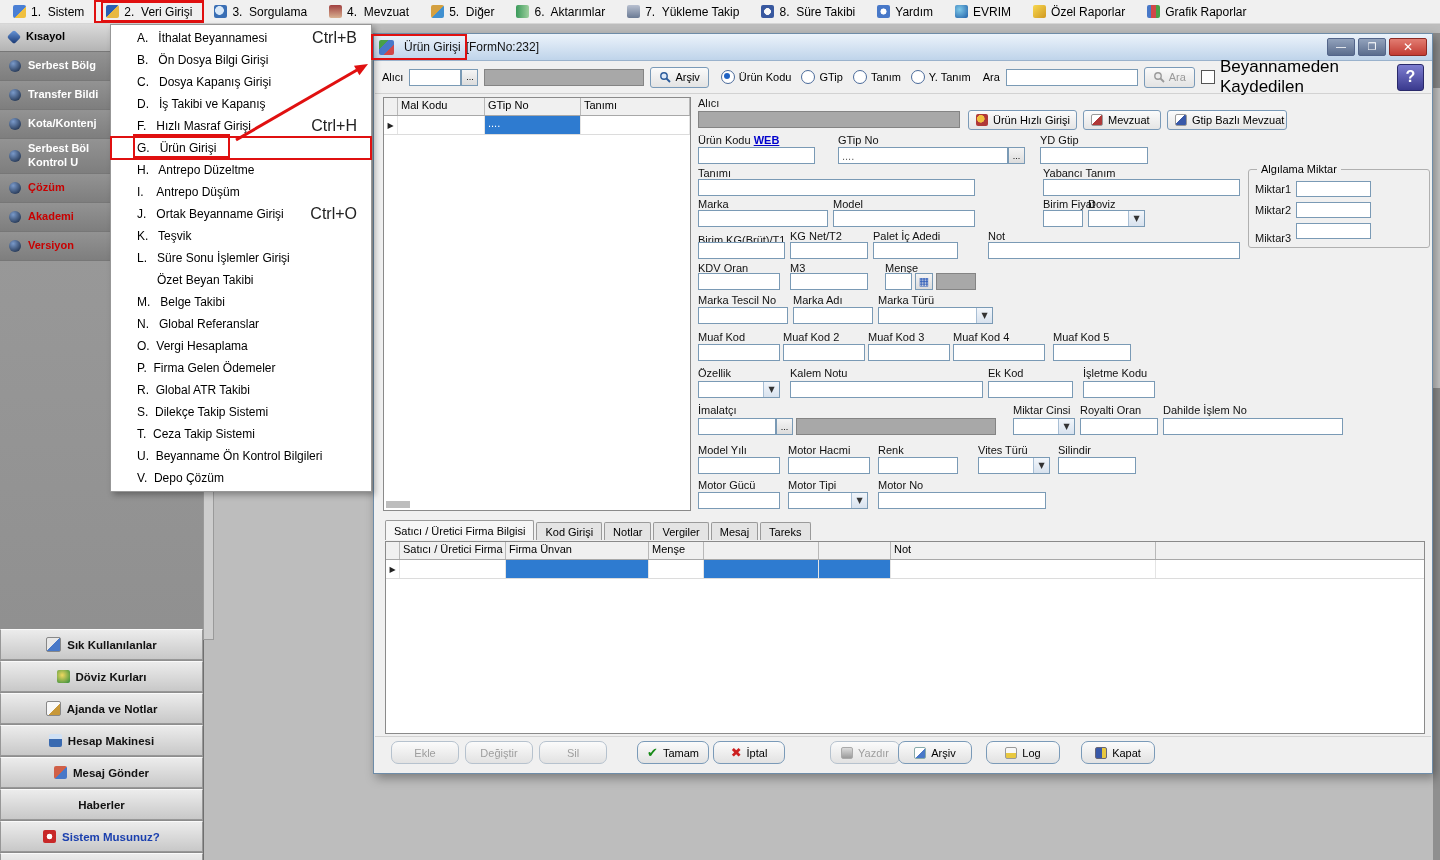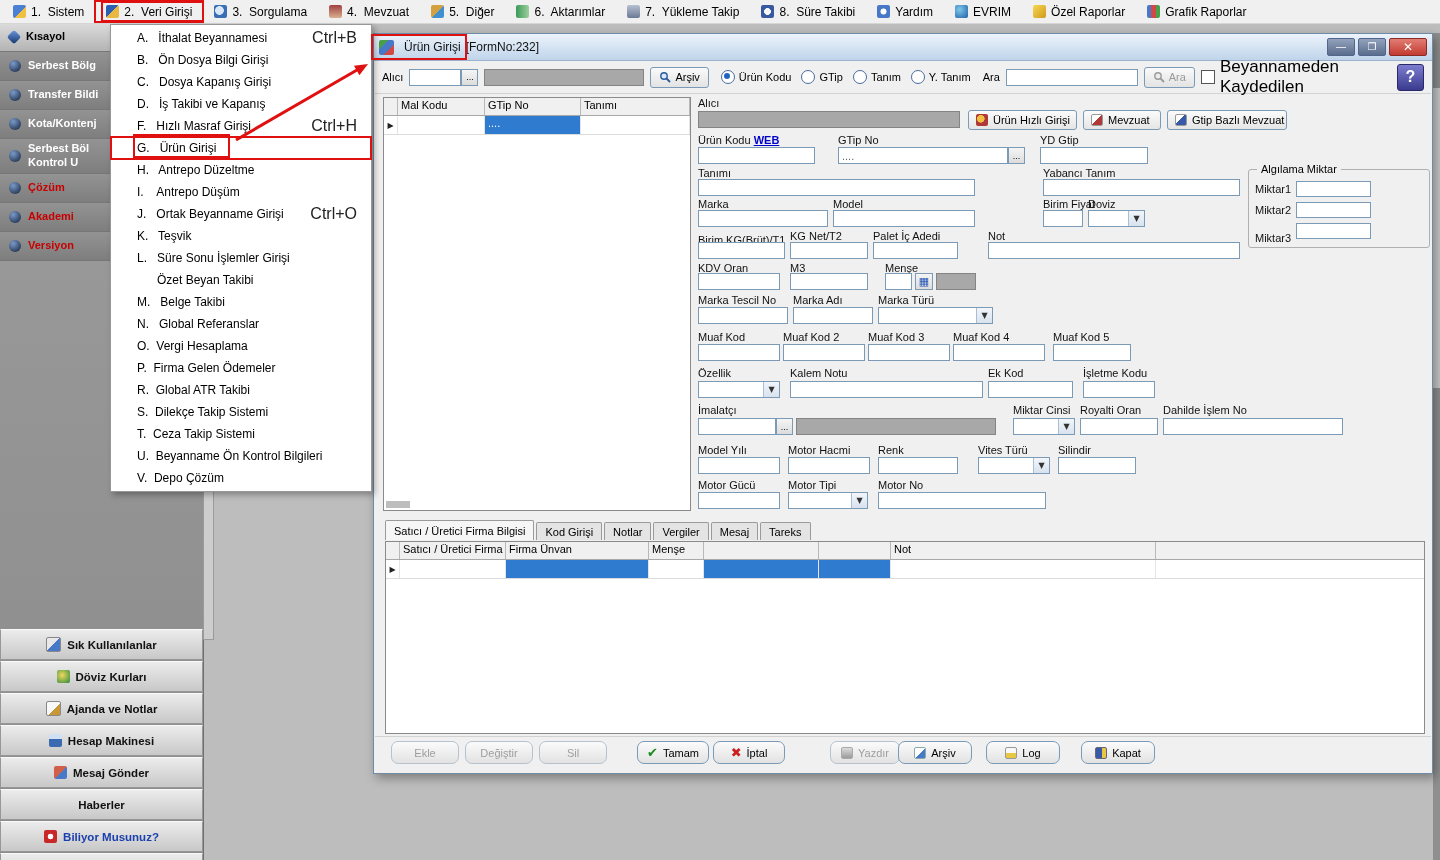--- a/index.html
+++ b/index.html
@@ -250,21 +250,21 @@
       <div class="sbb-item">
       <span class="ic" data-icon="chat"></span>
       <span>Mesaj Gönder</span>
     </div>
       <div class="sbb-item">
 
       <span>Haberler</span>
     </div>
       <div class="sbb-item blue">
       <span class="ic" data-icon="question"></span>
-      <span>Biliyor Musunuz?</span>
+      <span>Sistem Musunuz?</span>
     </div>
       <div class="sbb-item">
       
       
     </div>
     </div>
   <div class="sb-scroll">
     <div class="thumb"></div>
   </div>
 </div>

